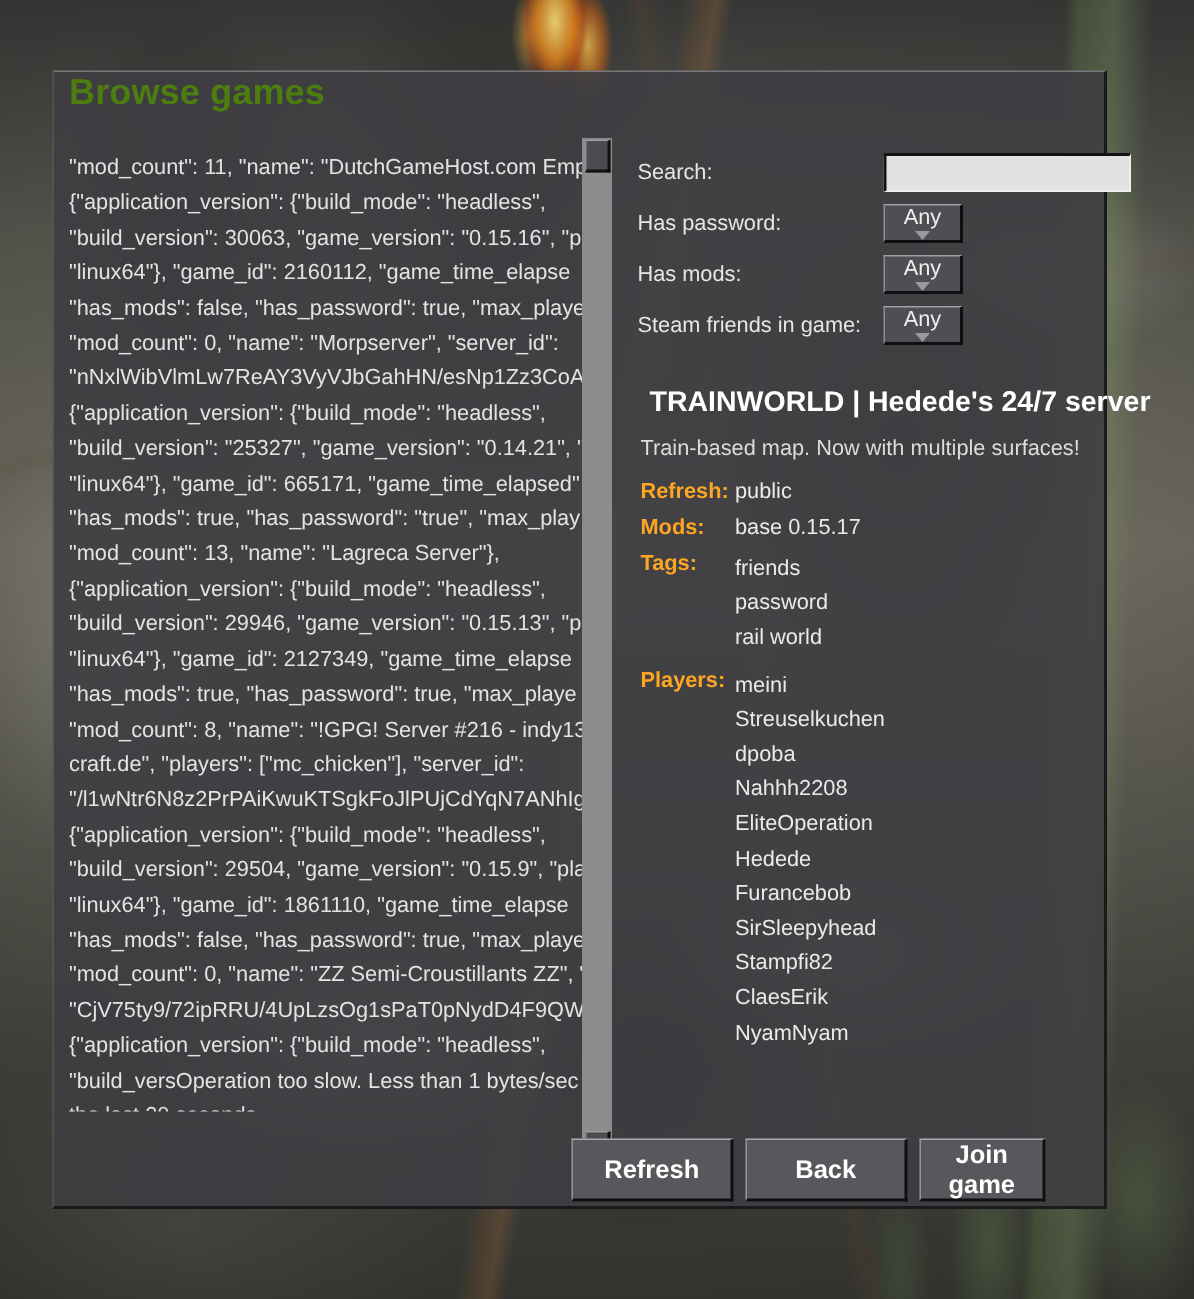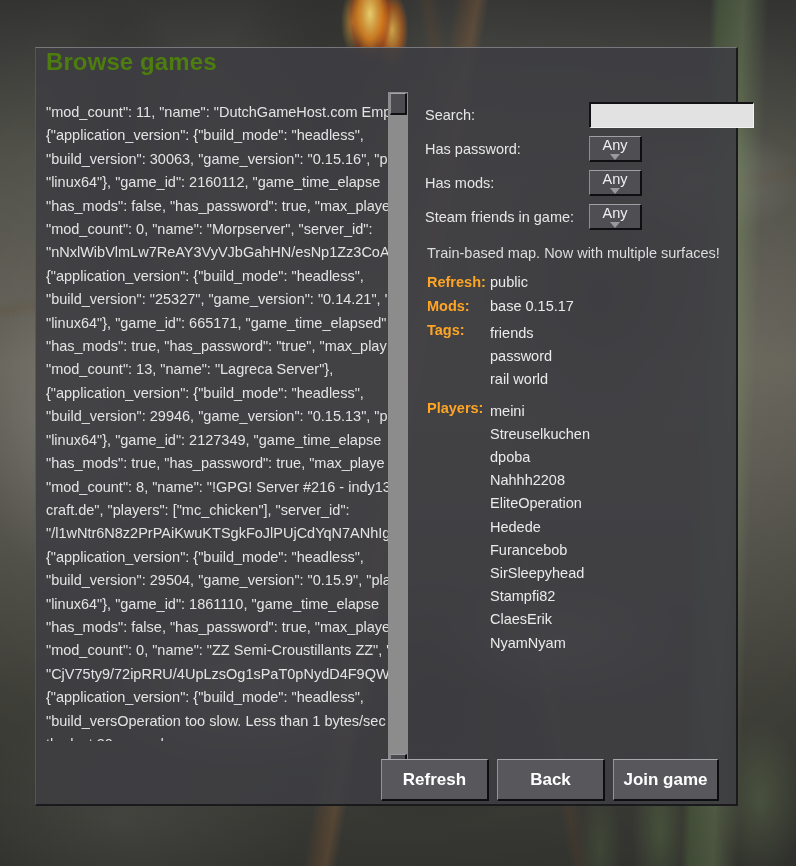--- a/index.html
+++ b/index.html
@@ -260,21 +260,21 @@
     border-right: 2px solid #0e0e10;
     border-bottom: 2px solid #0e0e10;
     color: #fff;
     font-family: "Liberation Sans", sans-serif;
     font-size: 17px;
     font-weight: bold;
     cursor: pointer;
   }
   .btn-refresh { left: 345px; width: 108px; }
   .btn-back    { left: 461px; width: 108px; }
-  .btn-join    { left: 577px; width: 106px; }
+  .btn-join    { left: 577px; width: 84px; }
 </style>
 </head>
 <body>
 
 <div id="bg">
   <div class="layer bg-base"></div>
   <div class="layer bg-machines"></div>
   <div class="layer bg-pipes"></div>
   <div class="layer bg-steam"></div>
   <div class="layer bg-fire"></div>
@@ -351,20 +351,21 @@
       <div class="filter-row">
         <div class="filter-label">Steam friends in game:</div>
         <div class="dropdown">
           <span class="dd-val">Any</span>
           <span class="dd-arrow"></span>
         </div>
       </div>
 
     </div>
 
+    <div class="srv-title">TRAINWORLD | Hedede's 24/7 server</div>
     <div class="srv-desc">Train-based map. Now with multiple surfaces!</div>
 
     <div class="info">
 
       <div class="info-row">
         <div class="info-key">Refresh:</div>
         <div class="info-val">public</div>
       </div>
 
 

